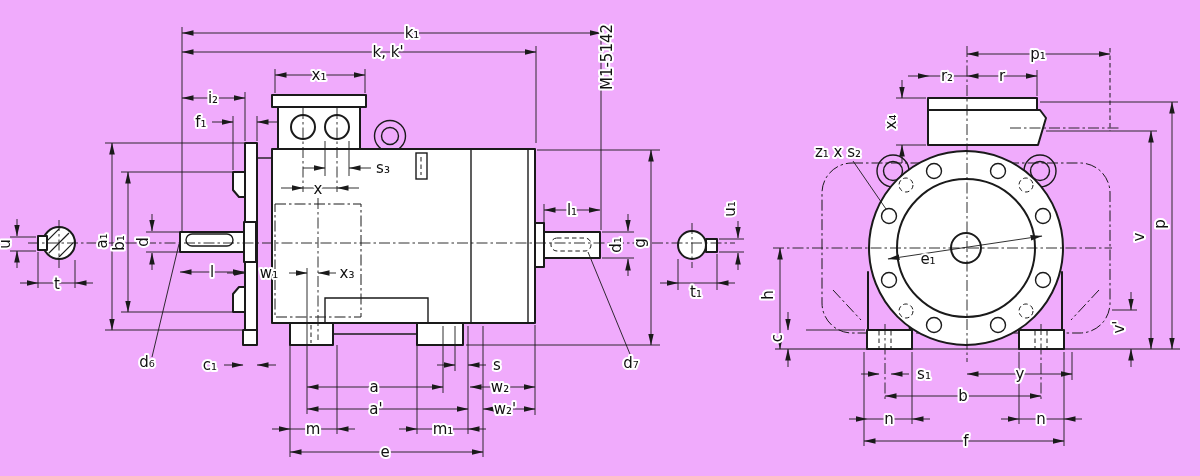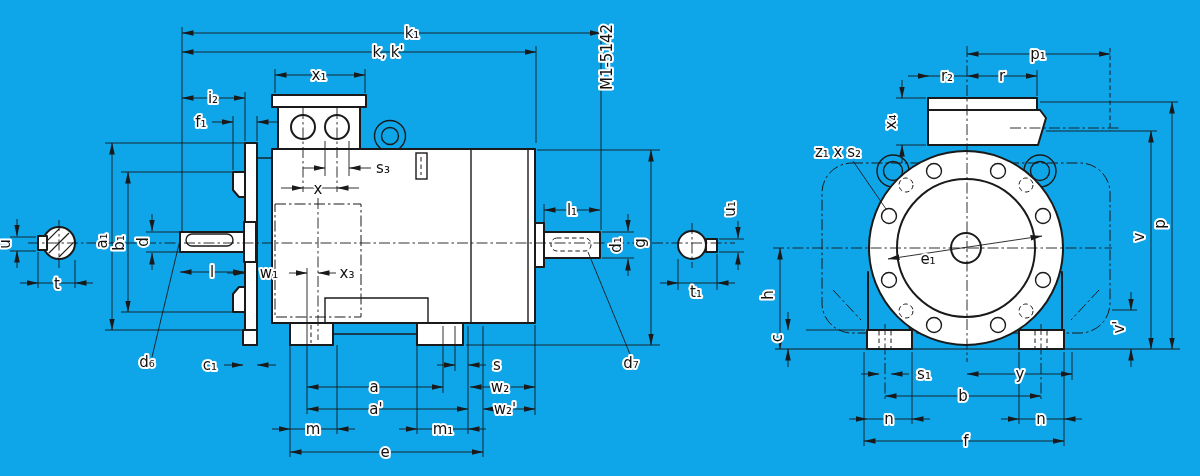--- a/index.html
+++ b/index.html
@@ -1,16 +1,16 @@
 <!DOCTYPE html>
 <html><head>
 <meta charset="utf-8">
 <style>
   html,body{margin:0;padding:0;background:#fff;}
-  .stage{position:relative;width:1200px;height:476px;background:#0ea5e9;font-family:"DejaVu Sans",sans-serif;}
+  .stage{position:relative;width:1200px;height:476px;background:#f0abfc;font-family:"DejaVu Sans",sans-serif;}
   svg{display:block}
   .o  {fill:none;stroke:#1a1a1a;stroke-width:2;stroke-linejoin:round;stroke-linecap:round}
   .ow {fill:#ffffff;stroke:#1a1a1a;stroke-width:2;stroke-linejoin:round}
   .o15{fill:none;stroke:#1a1a1a;stroke-width:1.4}
   .t  {fill:none;stroke:#1a1a1a;stroke-width:0.9}
   .g12{fill:none;stroke:#1a1a1a;stroke-width:1.2}
   .cl {fill:none;stroke:#1a1a1a;stroke-width:0.9;stroke-dasharray:11 3 2.5 3}
   .hid{fill:none;stroke:#1a1a1a;stroke-width:1;stroke-dasharray:4.5 3}
   .core{fill:none;stroke:#1a1a1a;stroke-width:1;stroke-dasharray:11 3 2.5 3}
   .hatch{stroke:#1a1a1a;stroke-width:1.2}

